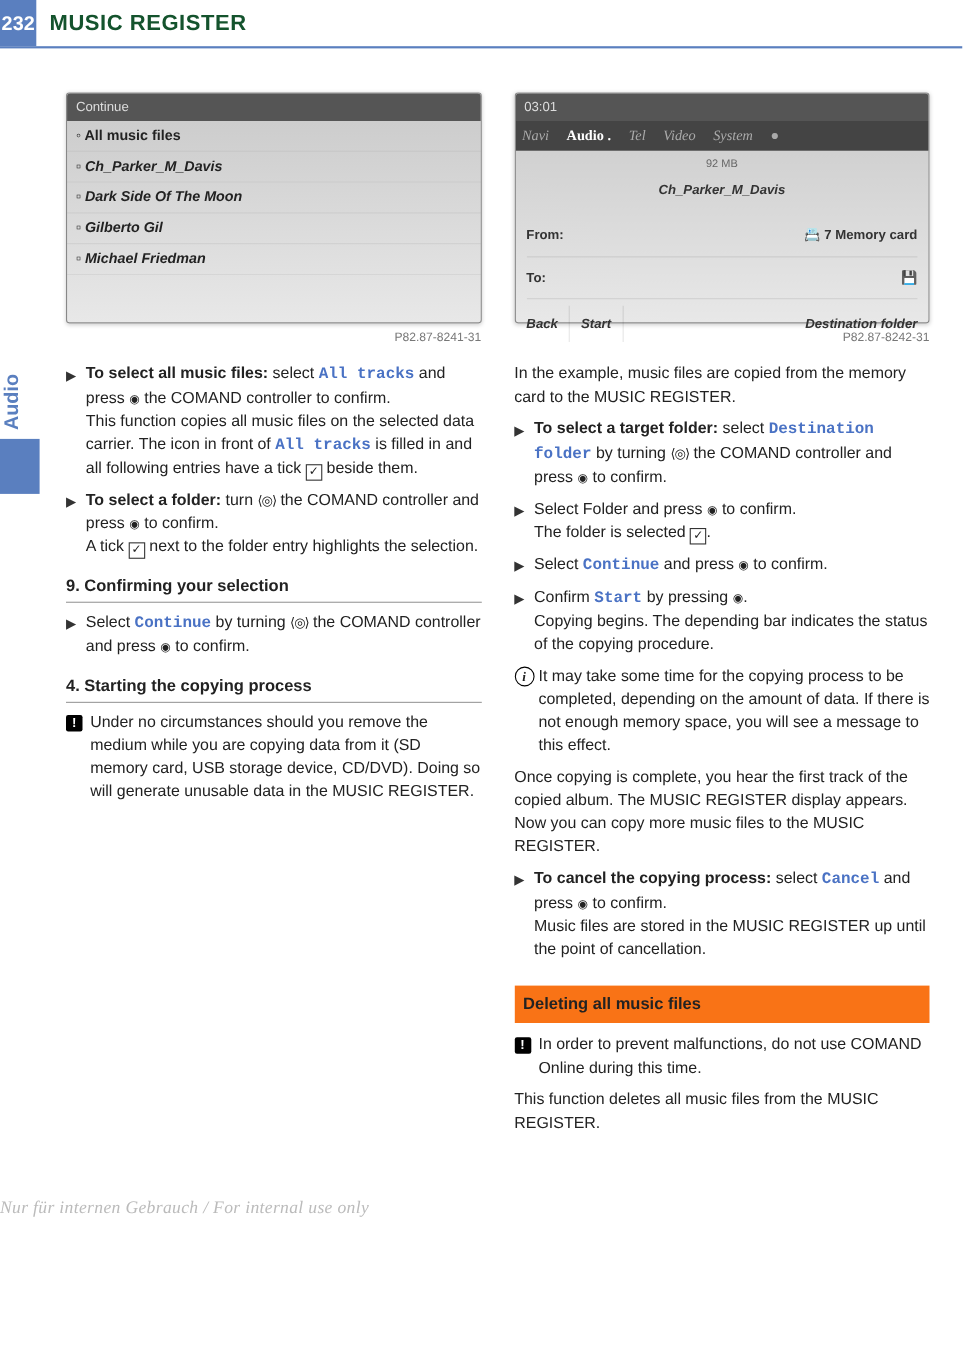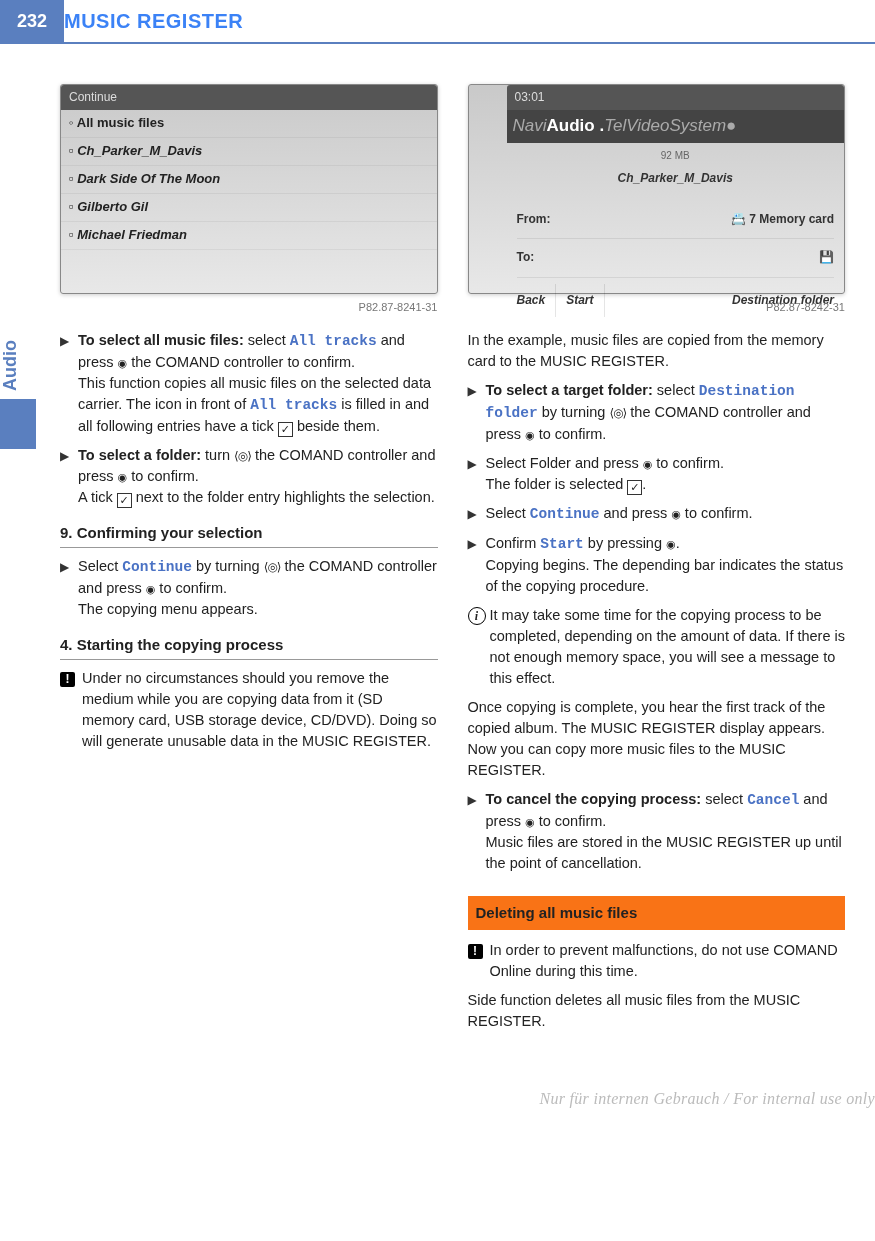--- a/index.html
+++ b/index.html
@@ -17,28 +17,29 @@
     border-bottom: 2px solid #5a7fbf;
   }
   .page-num {
     background: #5a7fbf;
     color: #fff;
     font-weight: bold;
     font-size: 18px;
     display: flex;
     align-items: center;
     justify-content: center;
-    width: 64px;
+    width: 33px;
   }
   .page-title {
-    color: #3b82f6;
+    color: #14532d;
     font-weight: bold;
     font-size: 20px;
     display: flex;
     align-items: center;
+    padding-left: 12px;
     letter-spacing: 0.5px;
   }
   .side-tab-wrap {
     position: absolute;
     left: 0;
     top: 340px;
     width: 36px;
   }
   .side-tab-label {
     writing-mode: vertical-rl;
@@ -66,21 +67,21 @@
     line-height: 1.45;
   }
   .screenshot {
     border: 1px solid #888;
     border-radius: 3px;
     background: linear-gradient(#c9c9c9, #e8e8e8);
     margin-bottom: 6px;
     box-shadow: 0 1px 4px rgba(0,0,0,0.2);
   }
   .ss1 { height: 208px; }
-  .ss2 { height: 208px; padding-left: 38px; }
+  .ss2 { height: 208px; }
   .ss-header {
     background: #555;
     color: #ddd;
     font-size: 12px;
     padding: 4px 8px;
     border-radius: 3px 3px 0 0;
   }
   .ss1-list {
     font-size: 13px;
     color: #222;
@@ -88,25 +89,27 @@
   .ss1-list div {
     padding: 4px 8px;
     border-bottom: 1px solid rgba(0,0,0,0.05);
     font-style: italic;
     font-weight: 600;
   }
   .ss1-list div:first-child { font-style: normal; font-weight: bold; }
   .ss1-list .sub { padding-left: 28px; }
   .ss-tabs {
     display: flex;
-    font-size: 17px;
+    font-size: 13px;
     color: #aaa;
     font-style: italic;
     background: #444;
     padding: 4px 6px;
+    gap: 16px;
+    font-family: Liberation Serif, serif;
   }
   .ss-tabs .active { color: #fff; font-weight: bold; font-style: normal; }
   .ss2-body {
     padding: 6px 10px;
     font-size: 12px;
     color: #333;
   }
   .ss2-row { display: flex; justify-content: space-between; padding: 10px 0; border-bottom: 1px solid rgba(0,0,0,0.08); font-weight: 600; }
   .ss2-title { text-align: center; padding: 6px 0 14px 0; font-style: italic; font-weight: 600; }
   .ss2-mb { text-align: center; font-size: 10px; color: #666; }
@@ -198,21 +201,21 @@
     line-height: 12px;
     text-align: center;
     vertical-align: -2px;
   }
   .ctl-turn::before { content: "⟨◎⟩"; font-size: 12px; letter-spacing: -1px;}
   .ctl-turn2::before { content: "⟨◎⟩"; font-size: 12px; letter-spacing: -1px;}
   .ctl-press::before { content: "◉"; font-size: 11px; }
   b { font-weight: bold; }
   .para { margin: 8px 0; }
   .footer-note {
-    text-align: right;
+    text-align: left;
     color: #bbb;
     font-size: 16px;
     font-style: italic;
     margin-top: 30px;
     padding-bottom: 20px;
     font-family: Georgia, 'Times New Roman', serif;
     letter-spacing: 0.3px;
   }
 </style>
 </head>
@@ -260,21 +263,20 @@
         <div><span>A tick </span><span class="tick-box">✓</span><span> next to the folder entry highlights the selection.</span></div>
       </div>
     </div>
 
     <h3 class="step">9. Confirming your selection</h3>
 
     <div class="step-item">
       <div class="step-marker">▶</div>
       <div class="step-body">
         <span>Select </span><span class="mono">Continue</span><span> by turning </span><span class="ctl-turn"></span><span> the COMAND controller and press </span><span class="ctl-press"></span><span> to confirm.</span>
-        <div>The copying menu appears.</div>
       </div>
     </div>
 
     <h3 class="step">4. Starting the copying process</h3>
 
     <div class="note-item">
       <div class="note-icon"><span class="warn-box">!</span></div>
       <div class="step-body">Under no circumstances should you remove the medium while you are copying data from it (SD memory card, USB storage device, CD/DVD). Doing so will generate unusable data in the MUSIC REGISTER.</div>
     </div>
 
@@ -359,18 +361,18 @@
       </div>
     </div>
 
     <div class="section-box">Deleting all music files</div>
 
     <div class="note-item">
       <div class="note-icon"><span class="warn-box">!</span></div>
       <div class="step-body">In order to prevent malfunctions, do not use COMAND Online during this time.</div>
     </div>
 
-    <div class="para">Side function deletes all music files from the MUSIC REGISTER.</div>
+    <div class="para">This function deletes all music files from the MUSIC REGISTER.</div>
 
   </div>
 </div>
 
 <div class="footer-note">Nur für internen Gebrauch / For internal use only</div>
 
 </body></html>

